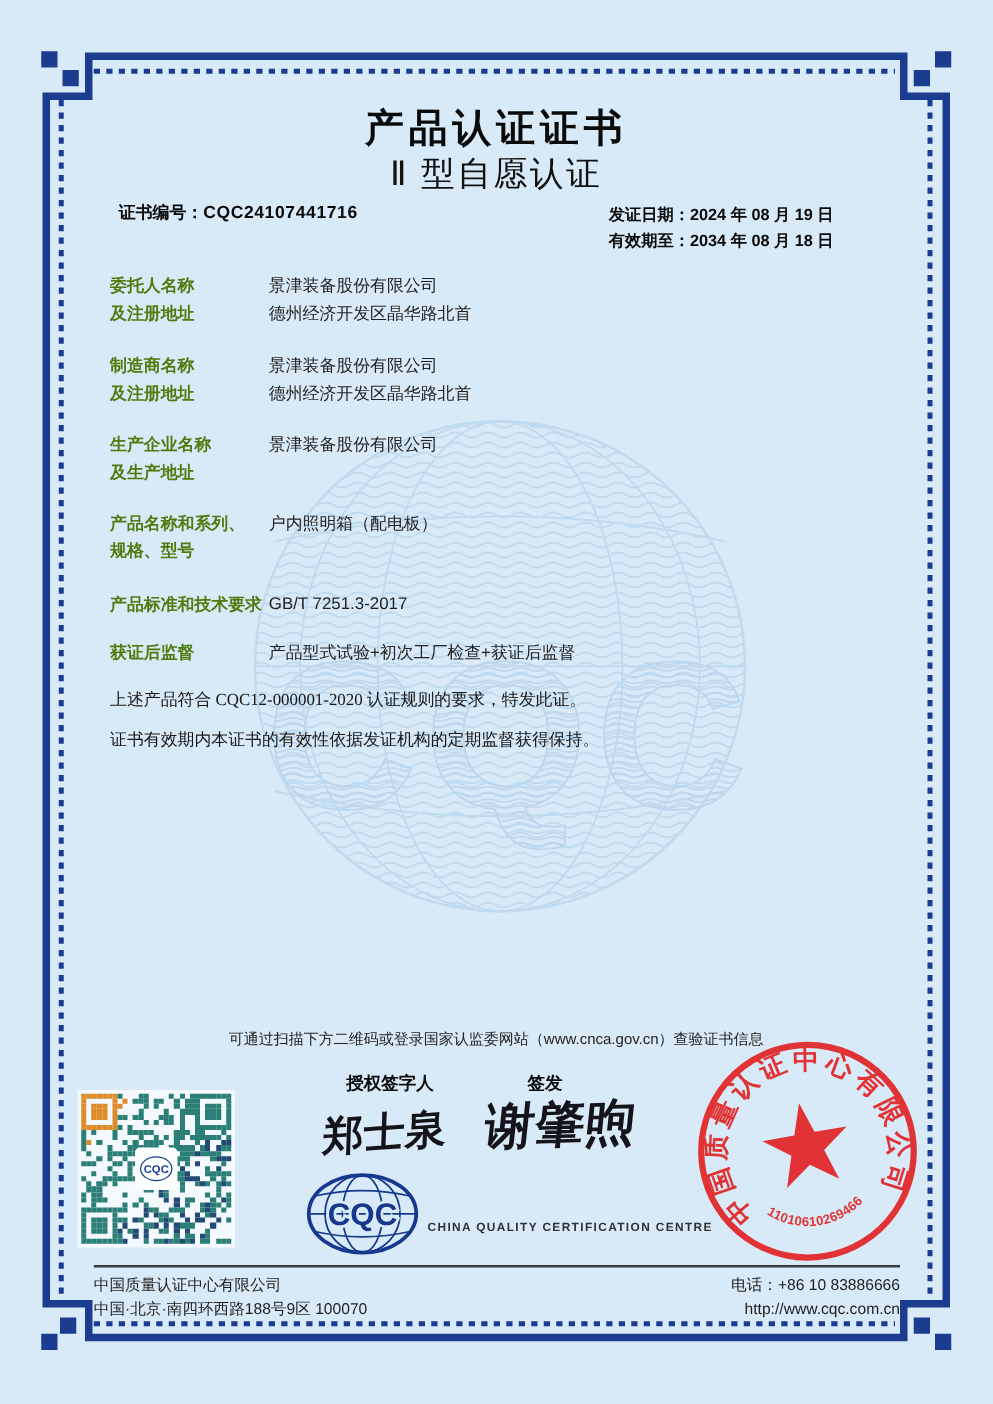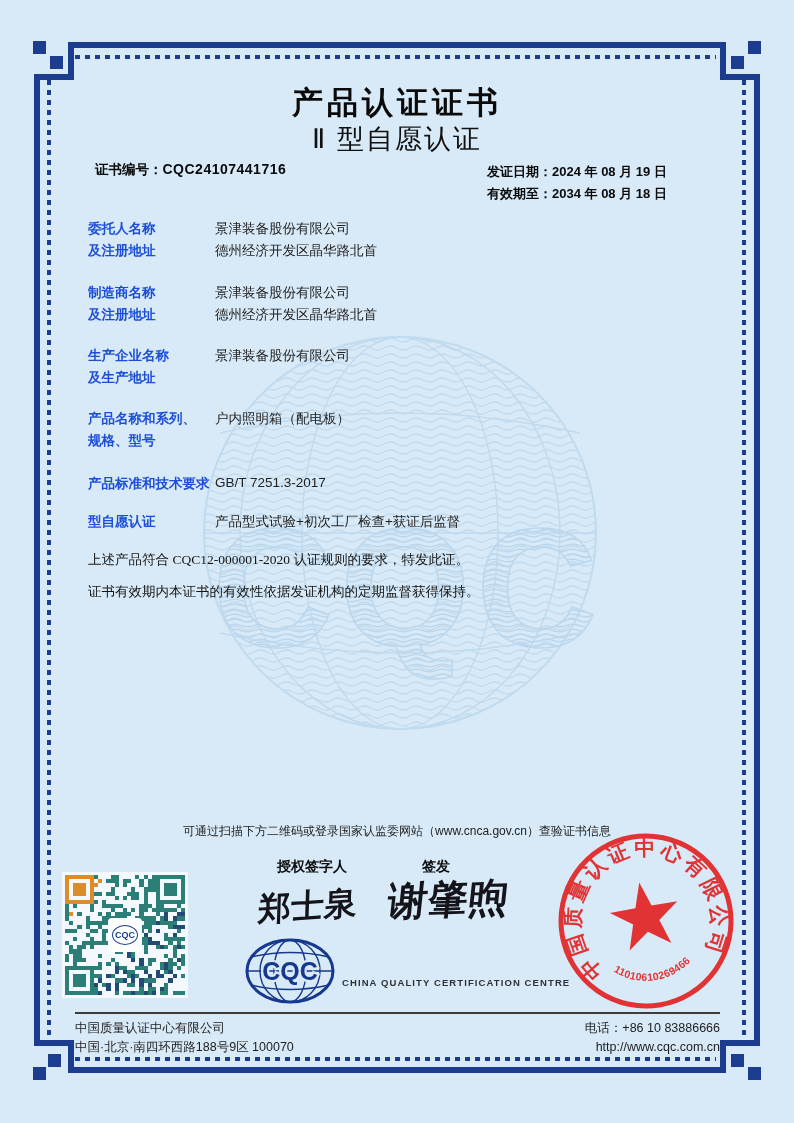--- a/index.html
+++ b/index.html
@@ -3,25 +3,25 @@
 <meta charset="utf-8">
 <style>
   html,body{margin:0;padding:0;}
   body{background:#d8eaf7;font-family:"Liberation Sans",sans-serif;}
   .page{position:relative;width:794px;height:1123px;background:#d8eaf7;overflow:hidden;}
   .abs{position:absolute;}
   svg{display:block;}
   .title{left:0;right:0;top:82px;text-align:center;font-size:31px;font-weight:bold;
          letter-spacing:4px;color:#0a0a0a;}
   .subtitle{left:0;right:0;top:121px;text-align:center;font-size:27px;color:#111;letter-spacing:2px;}
-  .kai{font-family:Liberation Mono, monospace;}
+  .kai{font-family:Liberation Sans, sans-serif;}
   .meta-line{top:161px;left:95px;font-size:13.5px;font-weight:bold;color:#0a0a0a;}
   .meta-line .num{font-family:"Liberation Sans",sans-serif;font-size:14px;letter-spacing:.5px;}
   .dates{top:161px;left:487px;font-size:13px;font-weight:bold;color:#0a0a0a;line-height:21px;}
-  .row-label{left:88px;font-size:13.5px;font-weight:bold;color:#1d4ed8;white-space:nowrap;}
+  .row-label{left:88px;font-size:13.5px;font-weight:bold;color:#4d7c0f;white-space:nowrap;}
   .row-value{left:215px;font-size:13.5px;color:#222;white-space:nowrap;}
   .row-value.long{font-size:13px;}
   .statement{left:88px;font-size:13.5px;color:#151515;white-space:nowrap;
              font-family:"Liberation Serif",serif;}
   .verify{left:0;right:0;top:823px;text-align:center;font-size:12px;color:#222;}
   .sig-label{top:858px;font-size:14px;font-weight:bold;color:#0d0d0d;}
   .signature{font-family:"DejaVu Serif",serif;font-weight:bold;color:#14141a;white-space:nowrap;}
   .sig1{top:884px;left:258px;font-size:33px;transform:rotate(-4deg) skewX(-6deg);}
   .sig2{top:872px;left:388px;font-size:40px;transform:rotate(-2deg) skewX(-8deg);}
   .cqc-cn{top:941px;left:340px;font-size:27px;color:#23262c;letter-spacing:2px;font-weight:500;}
@@ -110,21 +110,21 @@
   <div class="abs row-value" style="top:347px">景津装备股份有限公司</div>
   <div class="abs row-label" style="top:369px">及生产地址</div>
 
   <div class="abs row-label" style="top:410px">产品名称和系列、</div>
   <div class="abs row-value" style="top:410px">户内照明箱（配电板）</div>
   <div class="abs row-label" style="top:432px">规格、型号</div>
 
   <div class="abs row-label" style="top:475px">产品标准和技术要求</div>
   <div class="abs row-value" style="top:475px">GB/T 7251.3-2017</div>
 
-  <div class="abs row-label" style="top:513px">型自愿认证</div>
+  <div class="abs row-label" style="top:513px">获证后监督</div>
   <div class="abs row-value" style="top:513px">产品型式试验+初次工厂检查+获证后监督</div>
 
   <div class="abs statement" style="top:551px">上述产品符合 CQC12-000001-2020 认证规则的要求，特发此证。</div>
   <div class="abs statement" style="top:583px">证书有效期内本证书的有效性依据发证机构的定期监督获得保持。</div>
 
   <div class="abs verify">可通过扫描下方二维码或登录国家认监委网站（www.cnca.gov.cn）查验证书信息</div>
 
   <div class="abs qr-wrap">
     <div class="qr-grid">
         <div style="background: rgb(221, 140, 42);"></div>

